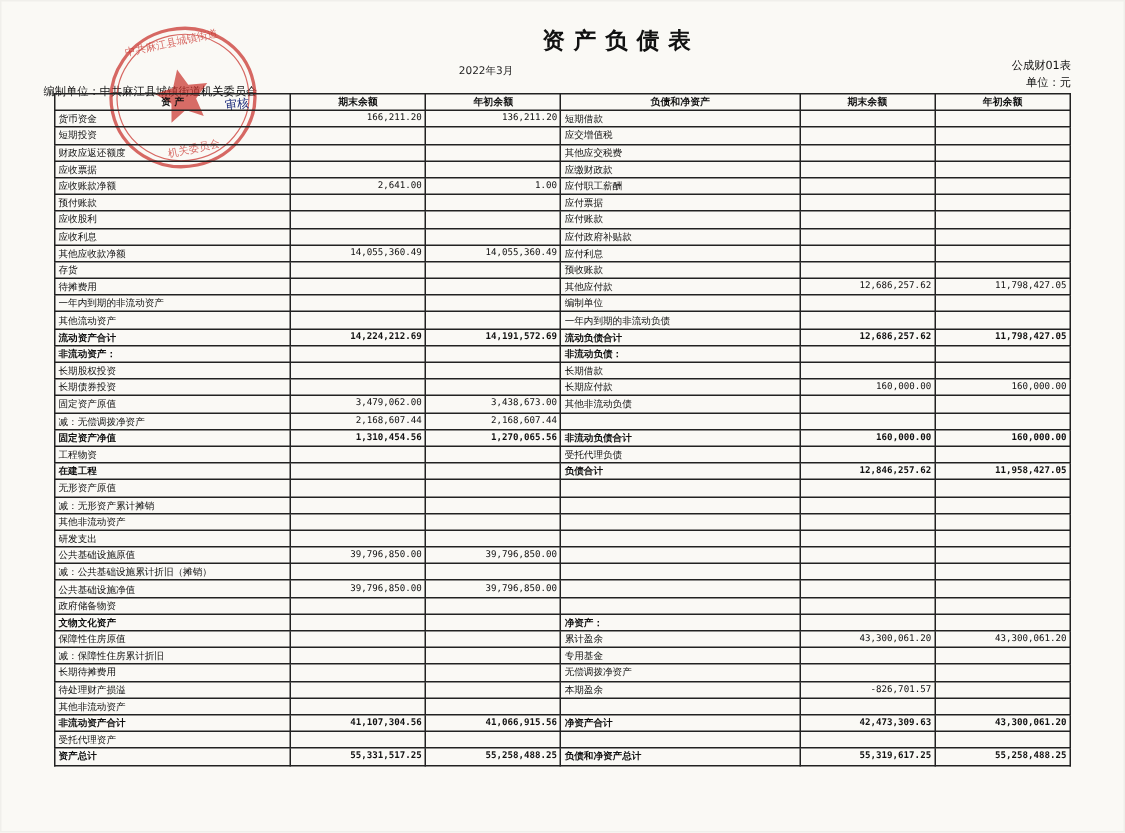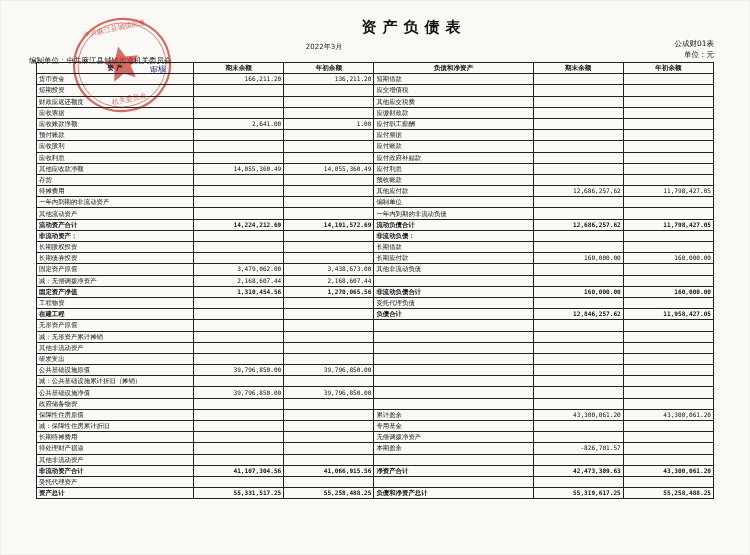--- a/index.html
+++ b/index.html
@@ -349,20 +349,28 @@
         </tr>
         <tr>
           <td class="lbl">政府储备物资</td>
           <td class="num"></td>
           <td class="num"></td>
           <td class="lbl"></td>
           <td class="num"></td>
           <td class="num"></td>
         </tr>
         <tr>
+          <td class="lbl bold">文物文化资产</td>
+          <td class="num bold"></td>
+          <td class="num bold"></td>
+          <td class="lbl bold">净资产：</td>
+          <td class="num bold"></td>
+          <td class="num bold"></td>
+        </tr>
+        <tr>
           <td class="lbl">保障性住房原值</td>
           <td class="num"></td>
           <td class="num"></td>
           <td class="lbl">累计盈余</td>
           <td class="num">43,300,061.20</td>
           <td class="num">43,300,061.20</td>
         </tr>
         <tr>
           <td class="lbl">减：保障性住房累计折旧</td>
           <td class="num"></td>

